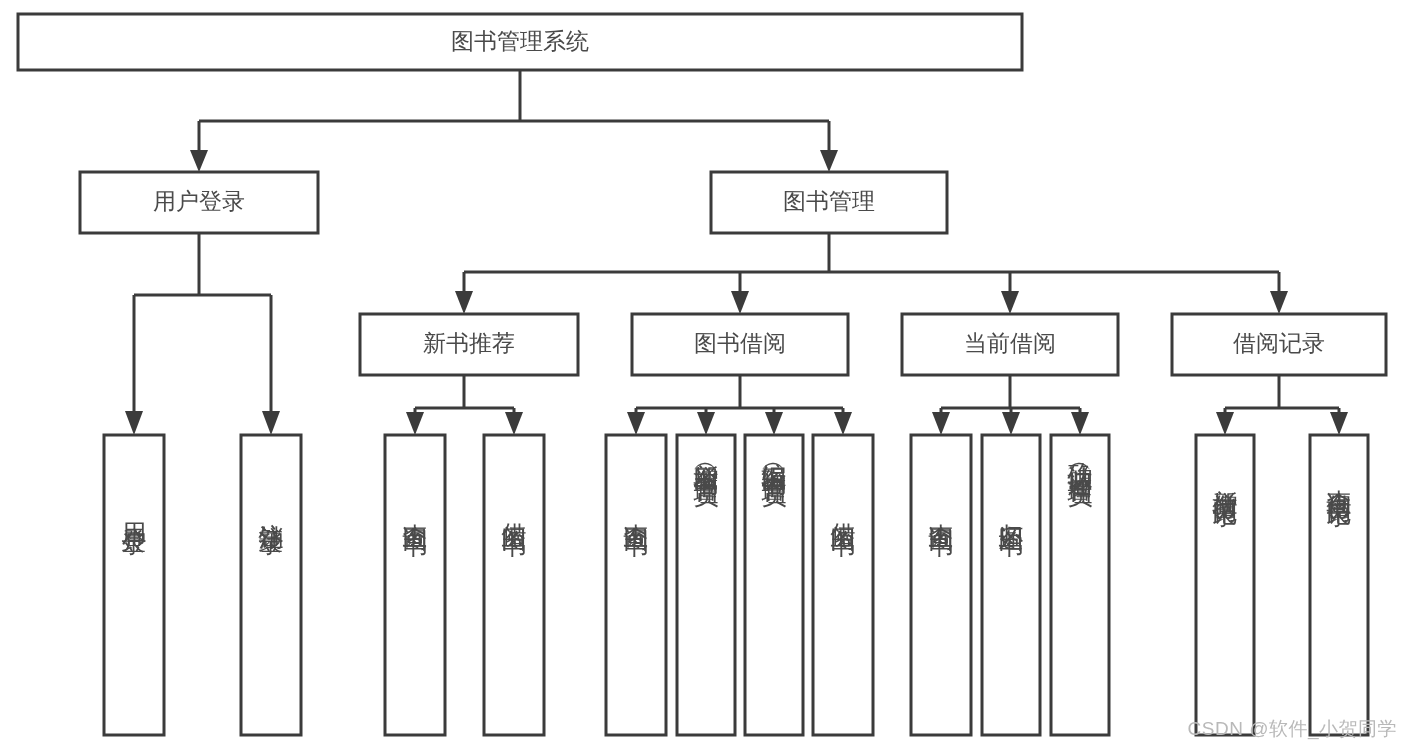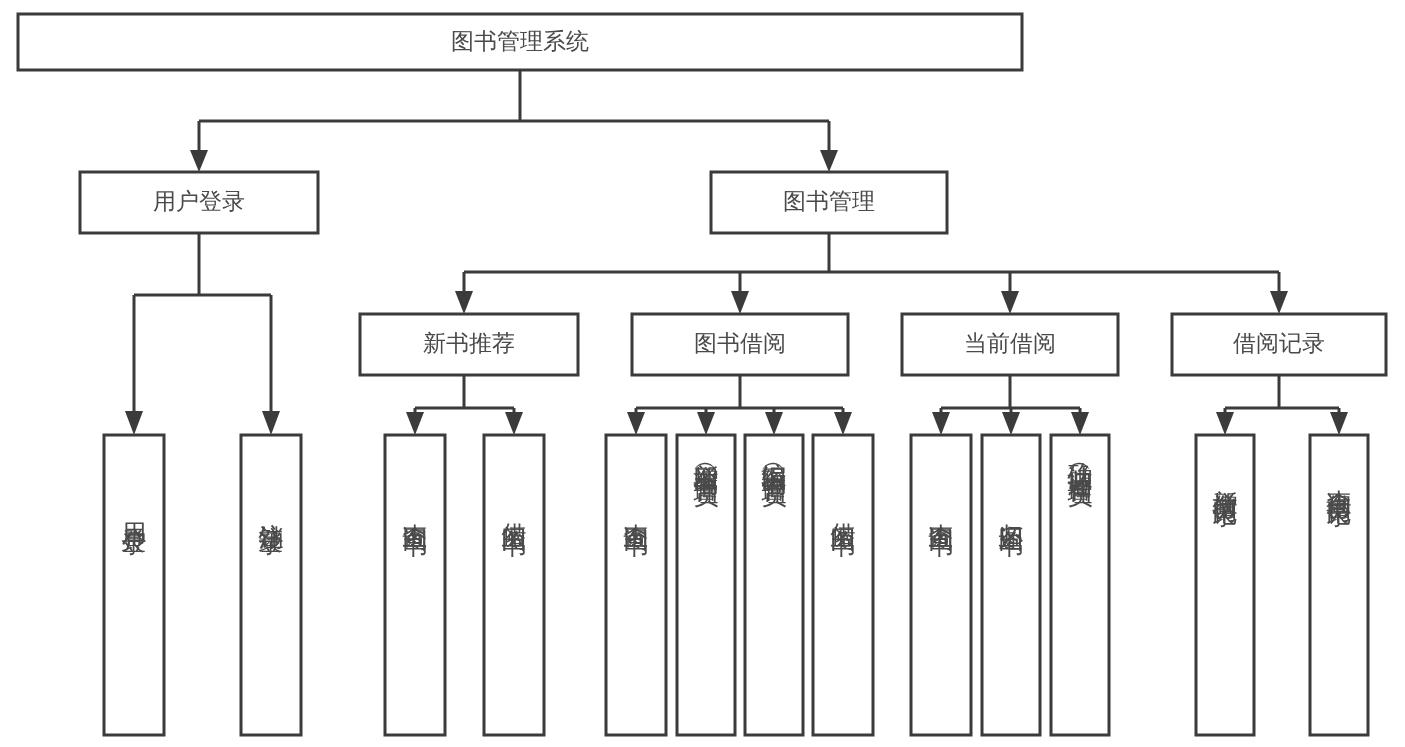--- a/index.html
+++ b/index.html
@@ -224,13 +224,14 @@
   <div class="leaf-label-wrap" style="left:1051px; top:435px; width:58px; height:300px; padding-top:8px;">
     <span class="leaf-label-text">确认归还（管理员）</span>
   </div>
   <div class="leaf-label-wrap" style="left:1196px; top:435px; width:58px; height:300px; padding-top:34px;">
     <span class="leaf-label-text">新增借阅记录</span>
   </div>
   <div class="leaf-label-wrap" style="left:1310px; top:435px; width:58px; height:300px; padding-top:34px;">
     <span class="leaf-label-text">查询借阅记录</span>
   </div>
 
+  <div class="watermark">CSDN @软件_小贺同学</div>
 </div>
 
 </body></html>

